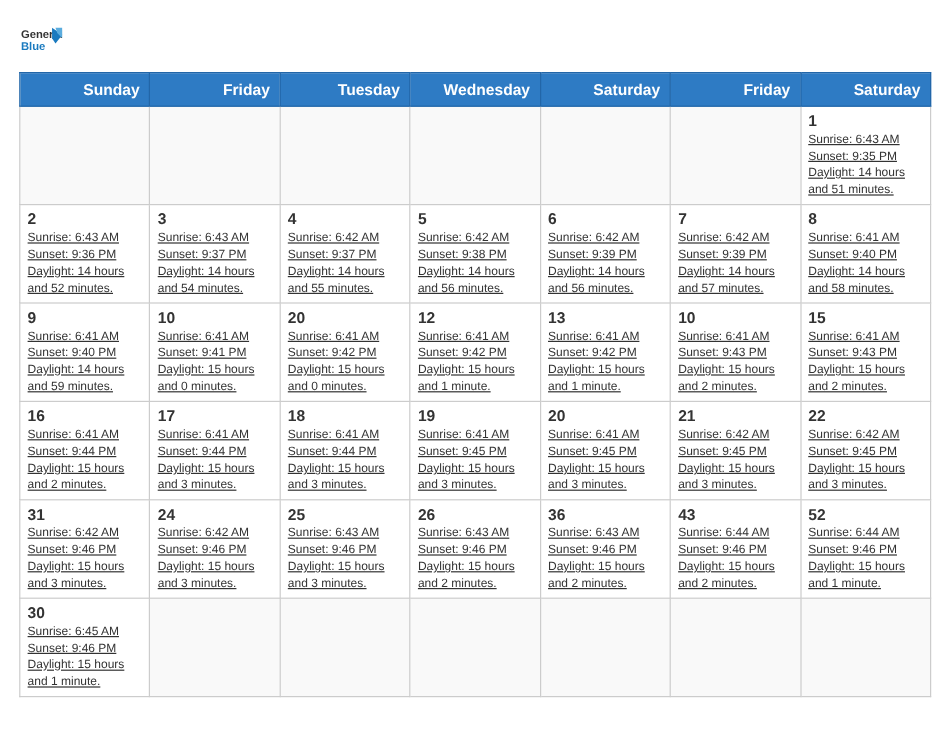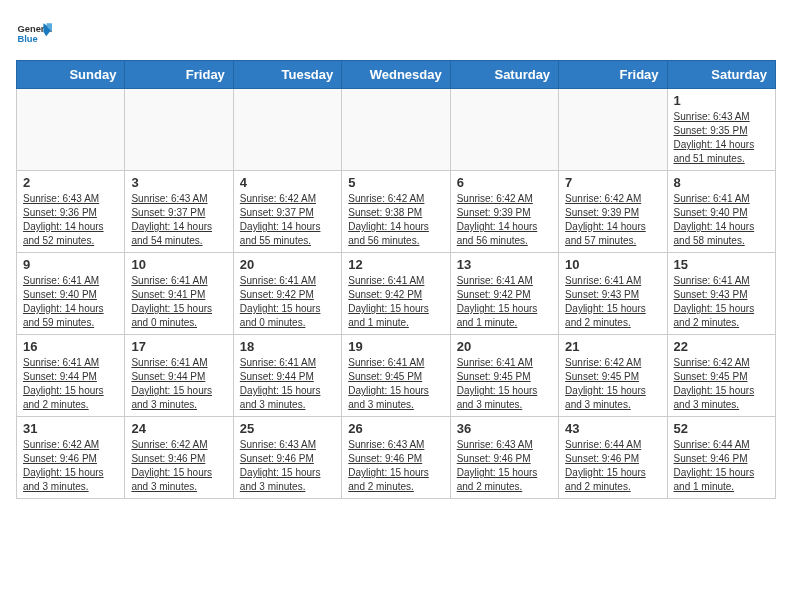--- a/index.html
+++ b/index.html
@@ -233,14 +233,26 @@
         </td>
         <td>
           <span class="day-number">43</span>
           <div class="day-info">Sunrise: 6:44 AM<br>Sunset: 9:46 PM<br>Daylight: 15 hours and 2 minutes.</div>
         </td>
         <td>
           <span class="day-number">52</span>
           <div class="day-info">Sunrise: 6:44 AM<br>Sunset: 9:46 PM<br>Daylight: 15 hours and 1 minute.</div>
         </td>
       </tr>
+      <tr>
+        <td>
+          <span class="day-number">30</span>
+          <div class="day-info">Sunrise: 6:45 AM<br>Sunset: 9:46 PM<br>Daylight: 15 hours and 1 minute.</div>
+        </td>
+        <td class="empty"></td>
+        <td class="empty"></td>
+        <td class="empty"></td>
+        <td class="empty"></td>
+        <td class="empty"></td>
+        <td class="empty"></td>
+      </tr>
     </tbody>
 </table>
 
 </body></html>

